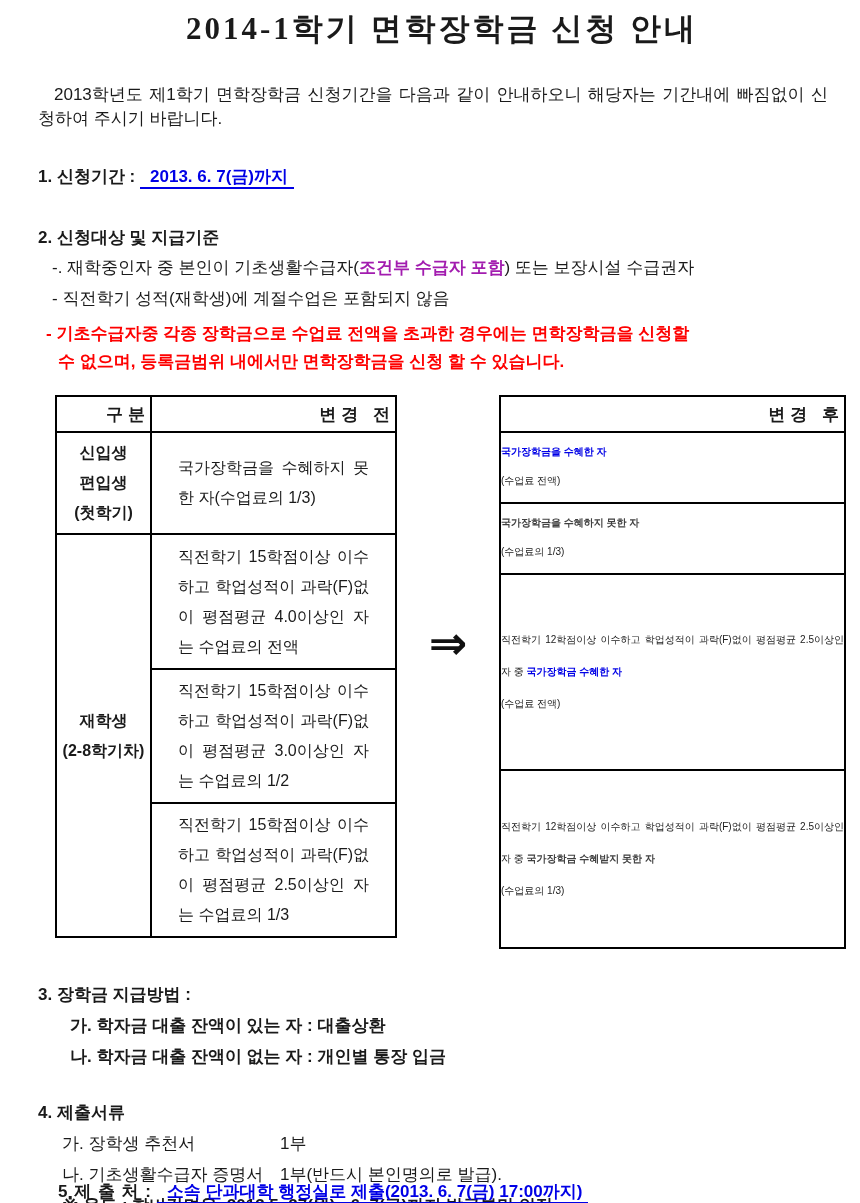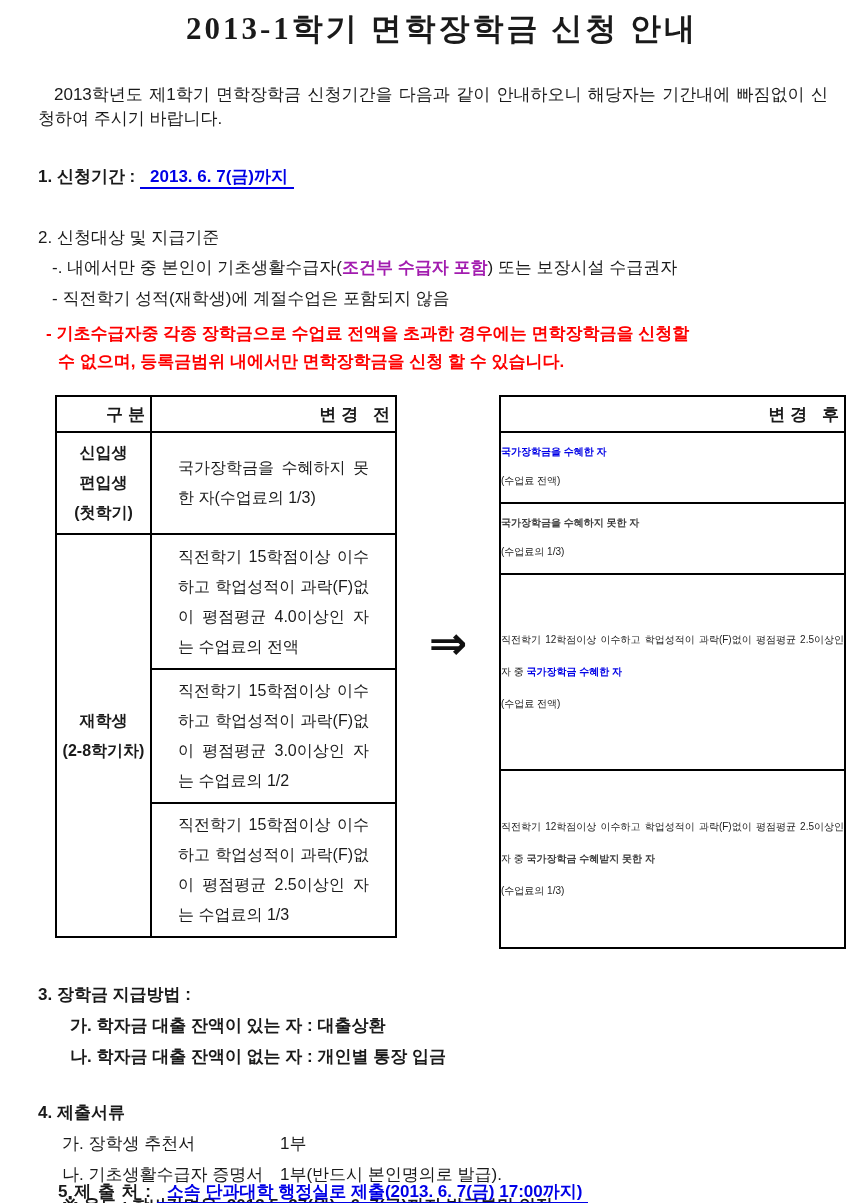--- a/index.html
+++ b/index.html
@@ -32,21 +32,21 @@
   .b { font-weight: bold; }
 
   .sec1 { margin-top: 34px; margin-left: 0px; }
   .blue-link {
     color: #0000e6;
     font-weight: bold;
     border-bottom: 2px solid #0000e6;
     padding: 0 6px 1px 10px;
   }
 
-  .sec2-heading { margin-top: 38px; font-weight: normal; }
+  .sec2-heading { margin-top: 38px; font-weight: bold; }
   .bullet { margin-top: 7px; margin-left: 14px; line-height: 24px; }
   .blue-bold { color: #a21caf; font-weight: bold; }
   .red-warning {
     margin-top: 9px; margin-left: 8px;
     color: #fe0000; font-weight: bold;
     line-height: 28px;
   }
   .red-warning .l2 { margin-left: 12px; }
 
   
@@ -102,33 +102,33 @@
 
   .sec5 { position: absolute; left: 58px; top: 1180px; white-space: nowrap; }
   .sec5 .lab { font-weight: bold; letter-spacing: 1px; }
   .sec5 .blue-link { font-size: 17px; }
 </style>
 </head>
 <body>
 
 <div class="page">
 
-  <h1 class="doc-title">2013-1학기  면학장학금  신청  안내</h1>
+  <h1 class="doc-title">2014-1학기  면학장학금  신청  안내</h1>
 
   <p class="intro">2013학년도 제1학기 면학장학금 신청기간을 다음과 같이 안내하오니 해당자는 기간내에 빠짐없이 신청하여 주시기 바랍니다.</p>
 
   <div class="sec1 line">
     <span class="b">1. 신청기간 :</span>
     <span class="blue-link">2013. 6. 7(금)까지</span>
   </div>
 
   <div>
     <div class="sec2-heading">2. 신청대상 및 지급기준</div>
     <div class="bullet">
-      <span>-. 내에서만 중 본인이 기초생활수급자(</span><span class="blue-bold">조건부 수급자 포함</span><span>) 또는 보장시설 수급권자</span>
+      <span>-. 재학중인자 중 본인이 기초생활수급자(</span><span class="blue-bold">조건부 수급자 포함</span><span>) 또는 보장시설 수급권자</span>
     </div>
     <div class="bullet">- 직전학기 성적(재학생)에 계절수업은 포함되지 않음</div>
     <div class="red-warning">
       <div class="l1">- 기초수급자중 각종 장학금으로 수업료 전액을 초과한 경우에는 면학장학금을 신청할</div>
       <div class="l2">수 없으며, 등록금범위 내에서만 면학장학금을 신청 할 수 있습니다.</div>
     </div>
   </div>
 
   <div class="tables">
 

